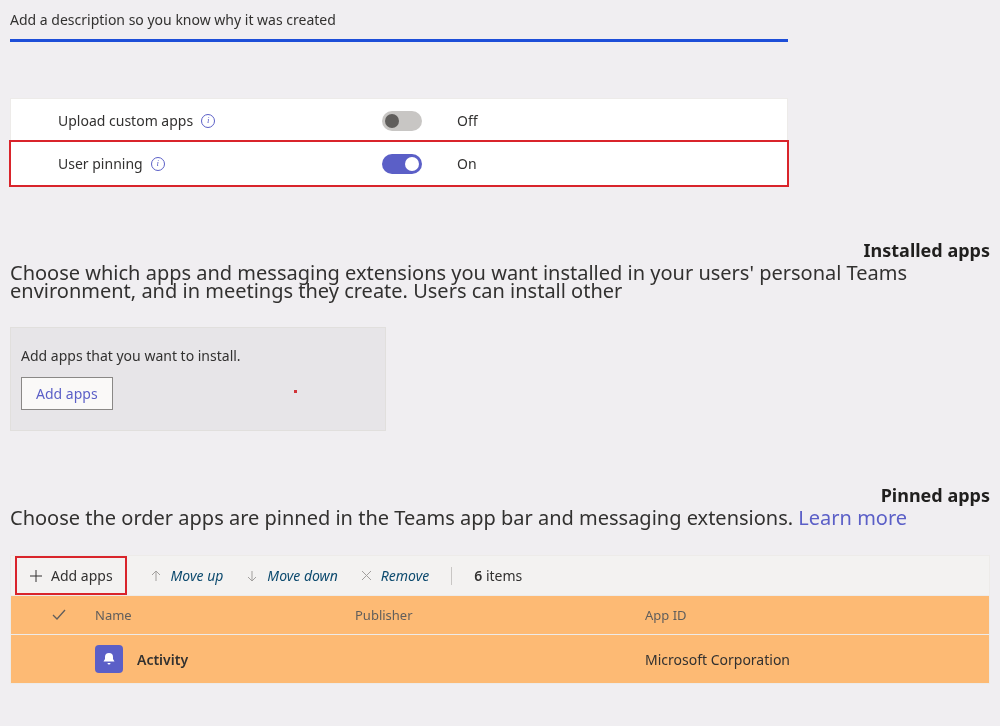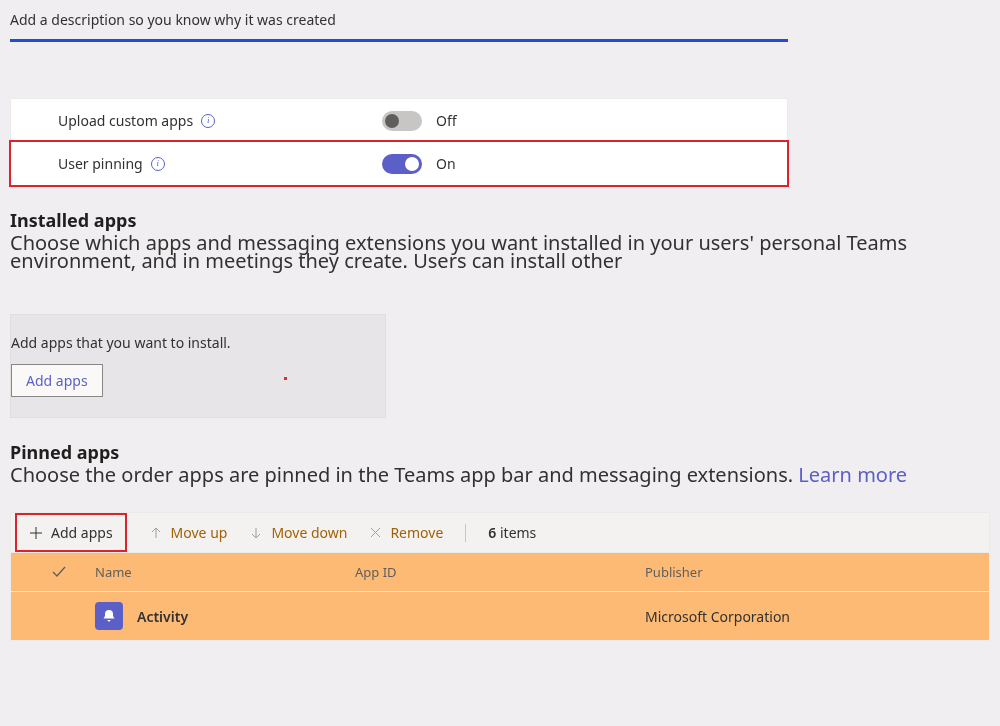--- a/index.html
+++ b/index.html
@@ -71,46 +71,47 @@
   .switch.off { background: #c8c6c4; }
   .switch.on  { background: #5b5fc7; }
   .knob {
     width: 14px; height: 14px;
     border-radius: 50%;
     position: absolute;
     top: 3px;
   }
   .switch.off .knob { left: 3px; background: #605e5c; }
   .switch.on  .knob { right: 3px; background: #ffffff; }
-  .switch-state { font-size: 14px; color: #323130; }
+  .switch-state { font-size: 14px; color: #323130; margin-left: 21px; }
 
   .highlight-box {
     border: 2px solid #d9242b;
     margin: -2px;
     padding: 0;
   }
 
   .section-title {
     font-size: 18px;
     font-weight: 700;
     color: #201f1e;
-    margin-top: 22px;
+    margin-top: 52px;
     margin-bottom: 2px;
+    text-align: right;
   }
   .section-sub {
     font-size: 20px;
     color: #323130;
     line-height: 18px;
   }
 
   .install-box {
     background: #e7e5e8;
     border: 1px solid #e1dfdd;
-    padding: 18px 18px 20px 0;
-    margin-top: 44px;
+    padding: 18px 18px 20px 10px;
+    margin-top: 27px;
     max-width: 376px;
   }
   .install-msg { margin-bottom: 12px; }
   .btn-outline {
     display: inline-block;
     border: 1px solid #8a8886;
     background: #faf9f8;
     color: #5b5fc7;
     padding: 6px 14px;
     font-size: 14px;
@@ -131,21 +132,21 @@
     gap: 22px;
     padding: 10px 16px;
     margin-top: 28px;
   }
   .tb-btn {
     display: flex;
     align-items: center;
     gap: 8px;
     cursor: pointer;
   }
-  .tb-btn.disabled { color: #a16207; cursor: default; }
+  .tb-btn.disabled { color: #0c4a6e; cursor: default; font-style: italic; }
   .tb-btn .icon { display:inline-flex; }
   .tb-sep { width:1px; height:18px; background:#c8c6c4; }
   .tb-count { color:#323130; }
   .tb-count b { font-weight:600; }
 
   .highlight-toolbar-btn {
     border: 2px solid #d9242b;
     padding: 8px 12px;
     margin: -10px 0 -10px -12px;
   }
@@ -263,22 +264,22 @@
   </div>
 
   <div class="table">
     <div class="thead">
       <div class="check-col">
         <svg width="16" height="16" viewBox="0 0 16 16">
             <path d="M2 8l4 4 8-9" stroke="#605e5c" stroke-width="1.3" fill="none"></path>
           </svg>
       </div>
       <div>Name</div>
+      <div>Publisher</div>
       <div>App ID</div>
-      <div>Publisher</div>
     </div>
 
     <div class="trow">
       <div class="check-col"></div>
       <div class="app-cell">
         <div class="app-icon">
           <svg width="16" height="16" viewBox="0 0 16 16">
               <path d="M8 2a4 4 0 0 0-4 4v2l-1.5 2.5h11L12 8V6a4 4 0 0 0-4-4zM6.5 12a1.5 1.5 0 0 0 3 0" fill="#ffffff"></path>
             </svg>
         </div>

